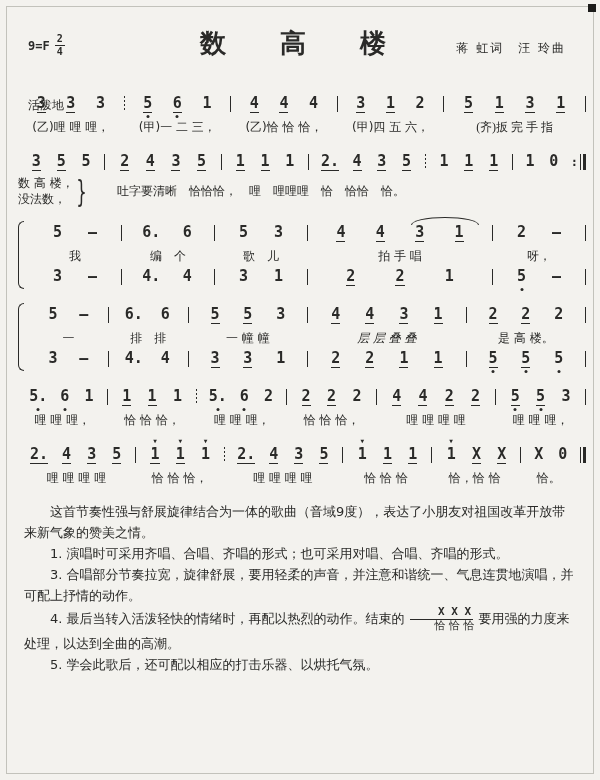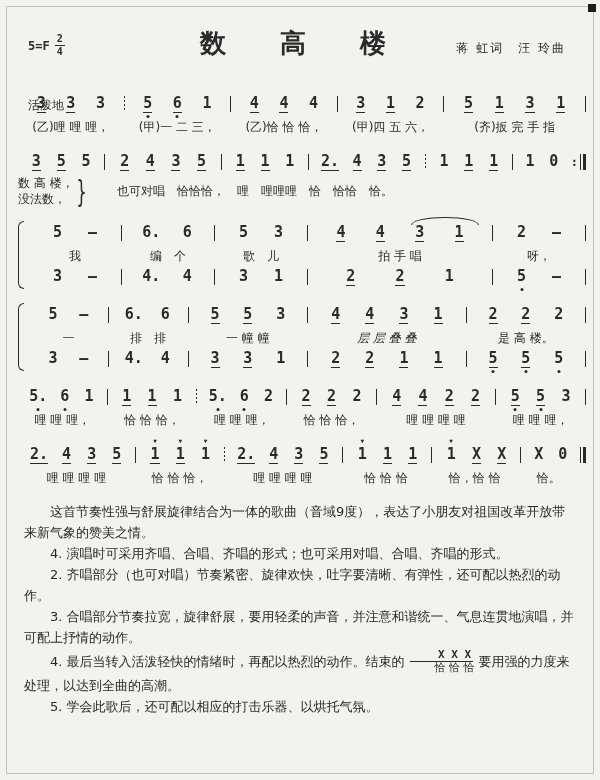--- a/index.html
+++ b/index.html
@@ -71,21 +71,21 @@
   .xxx-stack .xb{font-size:11px;}
 </style>
 </head>
 <body>
 
 <div class="frame"></div>
 <div class="corner-mark"></div>
 
 <div class="header">
   <div class="keysig">
-    <span>5=F</span>
+    <span>9=F</span>
     <span class="frac">
       <span class="top">2</span>
       <span class="bot">4</span>
     </span>
   </div>
   <div class="tempo">活泼地</div>
   <div class="title">数　高　楼</div>
   <div class="credits">蒋 虹词　汪 玲曲</div>
 </div>
 
@@ -129,21 +129,21 @@
         </div>
         <div class="lyric-row">
           <div class="lyric-segment" style="flex: 3 1 0%;">(乙)哩 哩 哩，</div>
           <div class="lyric-spacer" style="width: 1px;"></div>
           <div class="lyric-segment" style="flex: 3 1 0%;">(甲)一 二 三，</div>
           <div class="lyric-spacer" style="width: 1px;"></div>
           <div class="lyric-segment" style="flex: 3 1 0%;">(乙)恰 恰 恰，</div>
           <div class="lyric-spacer" style="width: 1px;"></div>
           <div class="lyric-segment" style="flex: 3 1 0%;">(甲)四 五 六，</div>
           <div class="lyric-spacer" style="width: 1px;"></div>
-          <div class="lyric-segment" style="flex: 4 1 0%;">(齐)扳 完 手 指</div>
+          <div class="lyric-segment" style="flex: 4 1 0%; font-family: Liberation Serif, serif;">(齐)扳 完 手 指</div>
           <div class="lyric-spacer" style="width: 1px;"></div>
         </div>
       </div>
     </div>
     <div class="system">
       <div class="sys-body">
         <div class="notes-row">
           <div class="measure" style="flex: 3 1 0%;">
             <span class="note"><span class="ntxt u">3</span></span>
             <span class="note"><span class="ntxt u">5</span></span>
@@ -187,21 +187,21 @@
           </div>
         </div>
         <div class="lyric-row">
           <div class="lyr2-cell0" style="flex: 3 1 0%;">
             <div class="lyric-stack">
               <div>数 高 楼，</div>
               <div>没法数，</div>
             </div>
             <div class="lyric-brace">}</div>
           </div>
-          <div class="lyr2-rest" style="flex: 16 1 0%;">也可对唱　恰恰恰，　哩　哩哩哩　恰　恰恰　恰。</div>
+          <div class="lyr2-rest" style="flex: 16 1 0%;">吐字要清晰　恰恰恰，　哩　哩哩哩　恰　恰恰　恰。</div>
           <div class="lyric-spacer" style="width: 16px;"></div>
         </div>
       </div>
     </div>
     <div class="system">
       <div class="sys-bracket"></div>
       <div class="sys-body">
         <div class="notes-row">
           <div class="measure" style="flex: 2 1 0%;">
             <span class="note"><span class="ntxt">5</span></span>
@@ -477,21 +477,20 @@
           <div class="lyric-spacer" style="width: 1px;"></div>
           <div class="lyric-segment" style="flex: 2 1 0%;">恰。</div>
           <div class="lyric-spacer" style="width: 8px;"></div>
         </div>
       </div>
     </div>
   </div>
 
 <div class="notes-section">
     <p>这首节奏性强与舒展旋律结合为一体的歌曲（音域9度），表达了小朋友对祖国改革开放带来新气象的赞美之情。</p>
-    <p>4. 演唱时可采用齐唱、合唱、齐唱的形式；也可采用对唱、合唱、齐唱的形式。</p>
-    <p>2. 齐唱部分（也可对唱）节奏紧密、旋律欢快，吐字要清晰、有弹性，还可配以热烈的动作。</p>
+    <p>1. 演唱时可采用齐唱、合唱、齐唱的形式；也可采用对唱、合唱、齐唱的形式。</p>
     <p>3. 合唱部分节奏拉宽，旋律舒展，要用轻柔的声音，并注意和谐统一、气息连贯地演唱，并可配上抒情的动作。</p>
     <p>4. 最后当转入活泼轻快的情绪时，再配以热烈的动作。结束的<span class="xxx-stack">
         <span class="xt">X X X</span>
         <span class="xb">恰 恰 恰</span>
       </span>要用强的力度来处理，以达到全曲的高潮。</p>
     <p>5. 学会此歌后，还可配以相应的打击乐器、以烘托气氛。</p>
   </div>
 
 </body></html>

